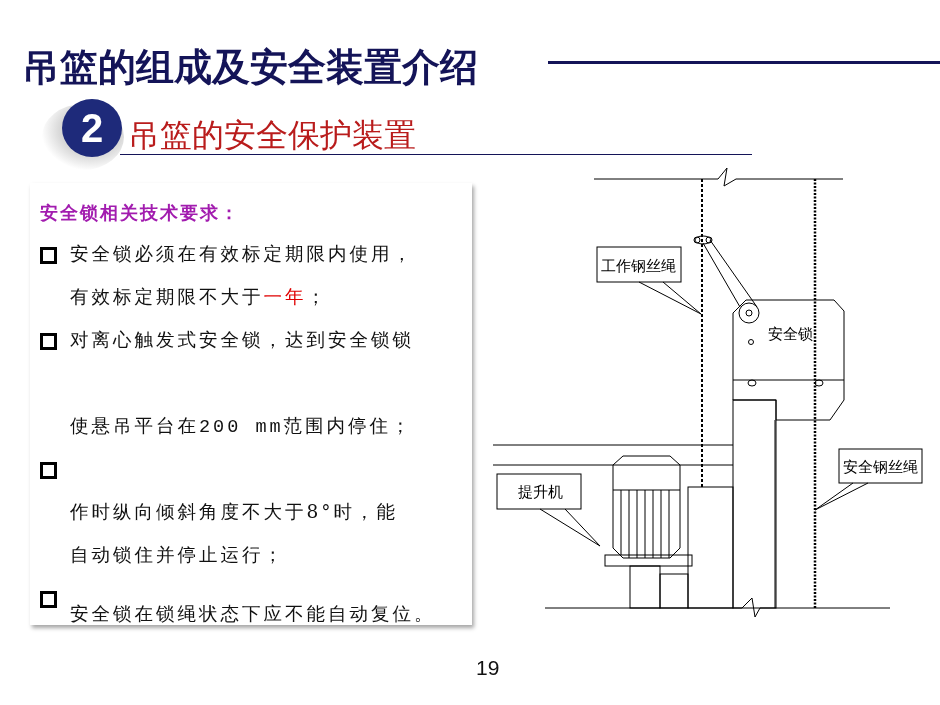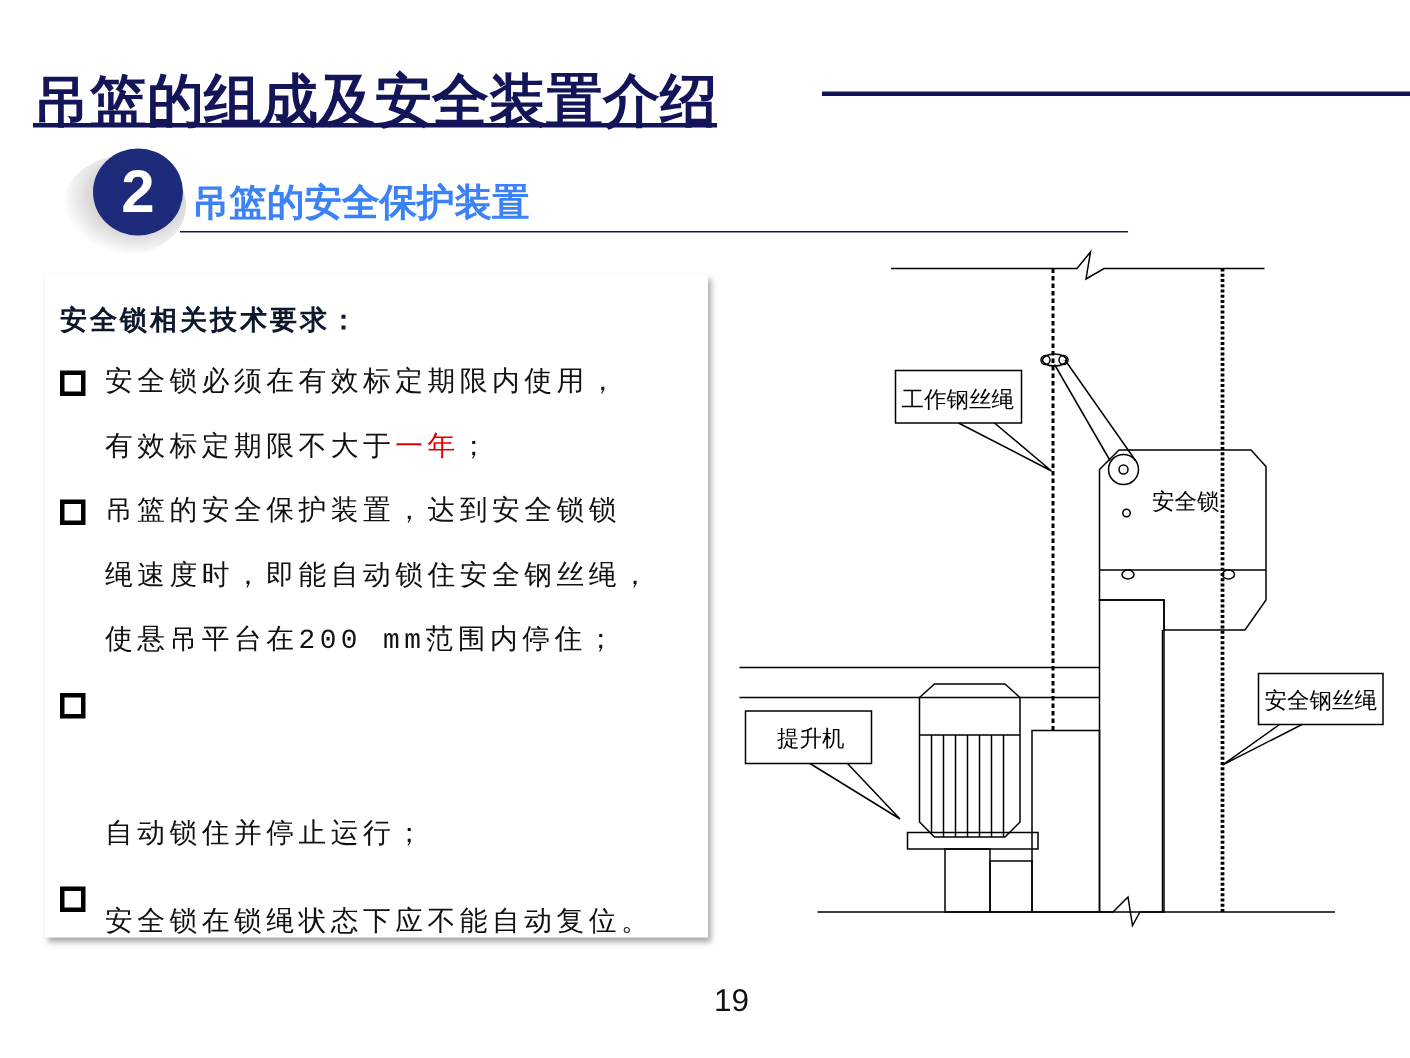--- a/index.html
+++ b/index.html
@@ -1,31 +1,31 @@
 <!DOCTYPE html>
 <html><head>
 <meta charset="utf-8">
 <style>
   html, body { margin: 0; padding: 0; background: #ffffff; }
   body { width: 940px; height: 705px; position: relative; overflow: hidden;
          font-family: "DejaVu Sans", sans-serif; }
   .title { position: absolute; left: 22px; top: 42px; font-size: 38px; font-weight: bold;
-           color: #141458; letter-spacing: 0px; white-space: nowrap; line-height: 50px; text-decoration: underline; }
+           color: #141458; letter-spacing: 0px; white-space: nowrap; line-height: 50px; }
   .title-rule { position: absolute; left: 548px; top: 61px; width: 392px; height: 3px; background: #141458; }
   .badge-shadow { position: absolute; left: 42px; top: 104px; width: 82px; height: 66px;
                   border-radius: 50%; background: radial-gradient(ellipse at 60% 40%, #bdbdbd 0%, #d8d8d8 45%, rgba(255,255,255,0) 72%); }
   .badge { position: absolute; left: 62px; top: 99px; width: 60px; height: 58px; border-radius: 50%;
            background: #1e2a7a; color: #ffffff; font-weight: bold; font-size: 40px; text-align: center; line-height: 58px;
            font-family: "Liberation Sans", sans-serif; }
-  .subtitle { position: absolute; left: 128px; top: 115px; font-size: 25px; font-weight: bold; color: #3b82f6;
+  .subtitle { position: absolute; left: 128px; top: 115px; font-size: 32px; font-weight: normal; color: #b91c1c;
               white-space: nowrap; line-height: 40px; }
   .sub-rule { position: absolute; left: 120px; top: 154px; width: 632px; height: 1px; background: #141458; }
   .card { position: absolute; left: 30px; top: 183px; width: 442px; height: 442px; background: #ffffff;
           box-shadow: 2px 3px 4px rgba(0,0,0,0.35); }
-  .card-head { position: absolute; left: 10px; top: 18px; font-size: 18px; font-weight: bold; color: #0f172a;
+  .card-head { position: absolute; left: 10px; top: 18px; font-size: 18px; font-weight: bold; color: #a21caf;
                font-family: Liberation Sans, sans-serif; letter-spacing: 2px; white-space: nowrap; text-align: right; }
   .line { position: absolute; font-size: 18.5px; color: #111; font-family: "DejaVu Serif", serif;
           letter-spacing: 3px; white-space: nowrap; text-align: right; }
   .bullet { position: absolute; width: 11px; height: 11px; border: 3px solid #000; background: #fff; }
   .red { color: #e00000; }
   .page-num { position: absolute; left: 476px; top: 656px; font-size: 21px; color: #111;
               font-family: "Liberation Sans", sans-serif; }
   svg text { font-family: "DejaVu Sans", sans-serif; }
 </style>
 </head>
@@ -42,25 +42,25 @@
 <div class="card">
   <div class="card-head">安全锁相关技术要求：</div>
 
   <div class="bullet" style="left:10px; top:64px;"></div>
   <div class="line" style="left:40px; top:58px;">安全锁必须在有效标定期限内使用，</div>
   <div class="line" style="left:40px; top:101px;">
     <span>有效标定期限不大于</span><span class="red">一年</span><span>；</span>
   </div>
 
   <div class="bullet" style="left:10px; top:150px;"></div>
-  <div class="line" style="left:40px; top:144px;">吊篮的安全保护装置，达到安全锁锁</div>
-  <div class="line" style="left:40px; top:187px;">绳速度时，即能自动锁住安全钢丝绳，</div>
+  <div class="line" style="left:40px; top:144px;">对离心触发式安全锁，达到安全锁锁</div>
   <div class="line" style="left:40px; top:230px;font-family:Liberation Mono, monospace;">使悬吊平台在200 mm范围内停住；</div>
 
   <div class="bullet" style="left:10px; top:279px;"></div>
+  <div class="line" style="left:40px; top:316px;">作时纵向倾斜角度不大于8°时，能</div>
   <div class="line" style="left:40px; top:359px;">自动锁住并停止运行；</div>
 
   <div class="bullet" style="left:10px; top:408px;"></div>
   <div class="line" style="left:40px; top:418px;">安全锁在锁绳状态下应不能自动复位。</div>
 </div>
 
 <svg width="940" height="705" style="position:absolute; left:0; top:0;" viewBox="0 0 940 705">
   <g stroke="#000" stroke-width="1" fill="none">
 
     <path d="M594 179 H718 L727 168 L724 186 L736 179 H843"></path>

